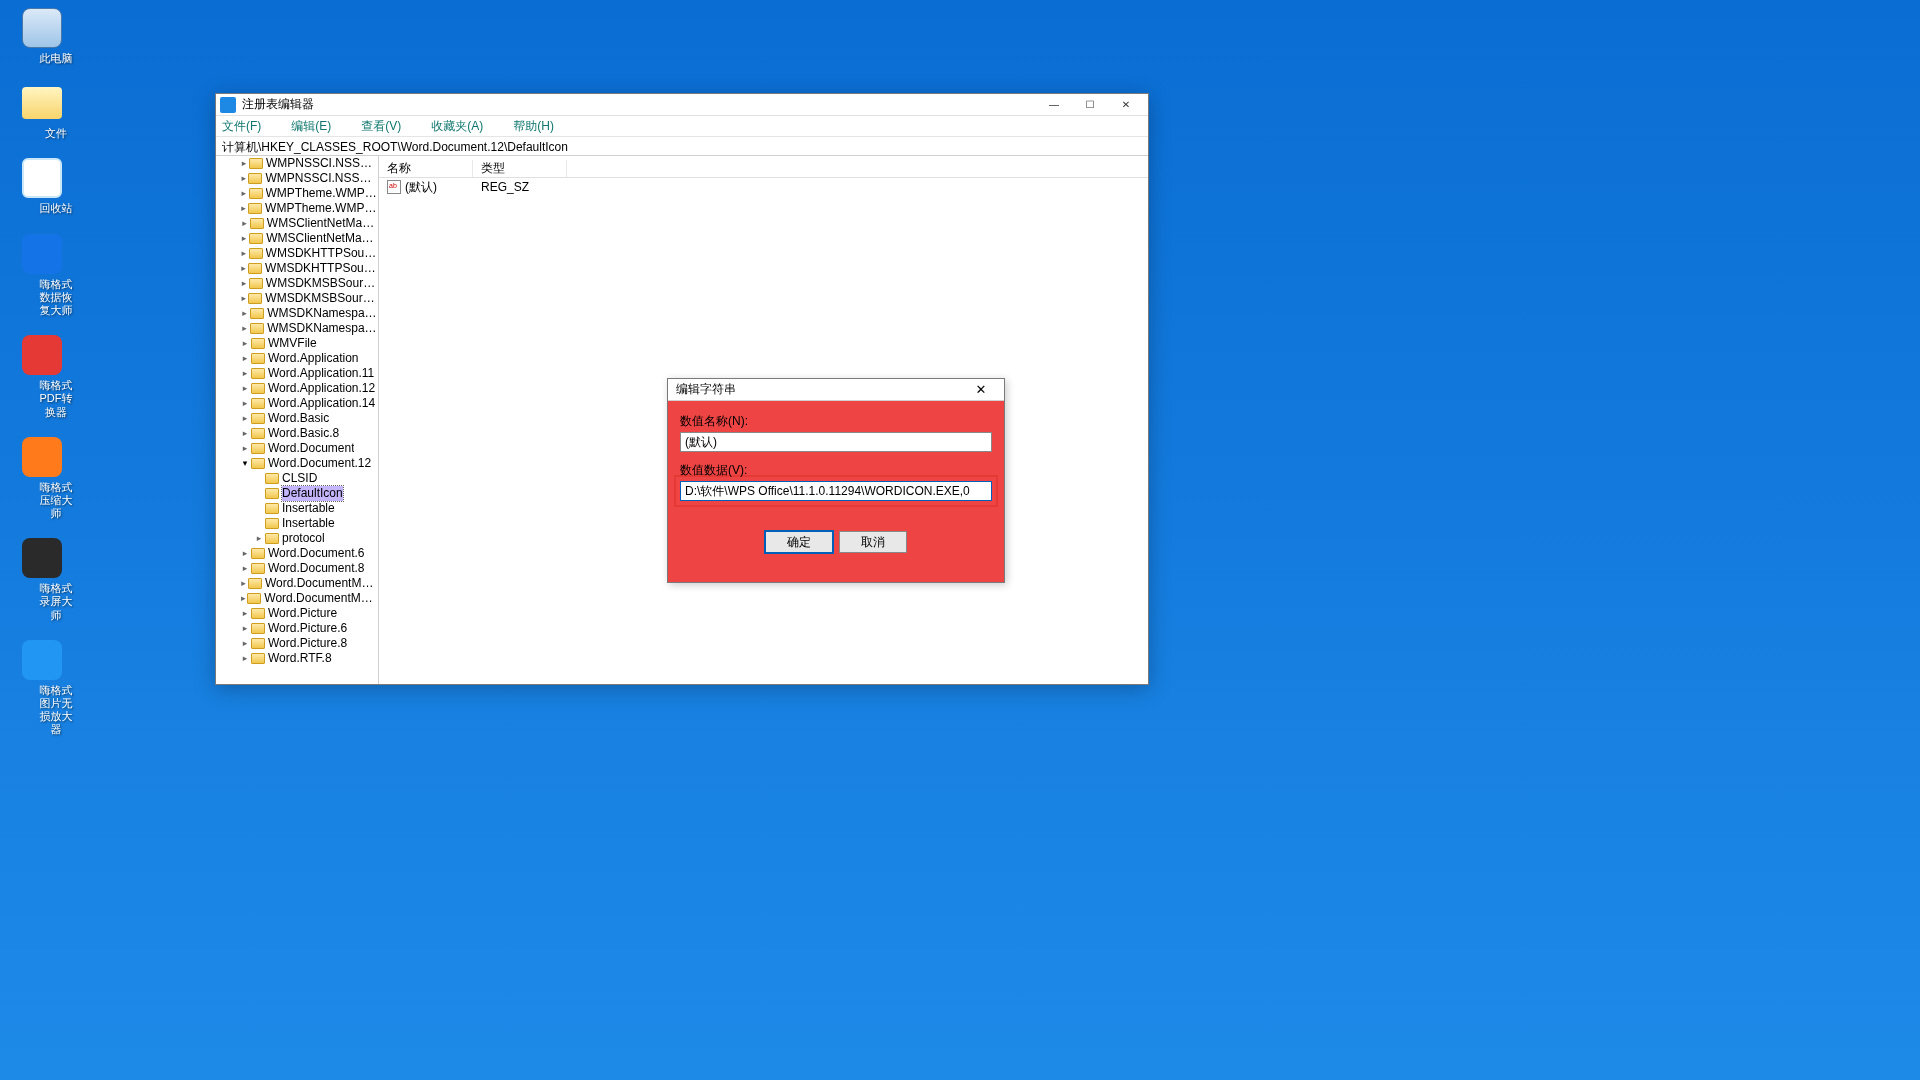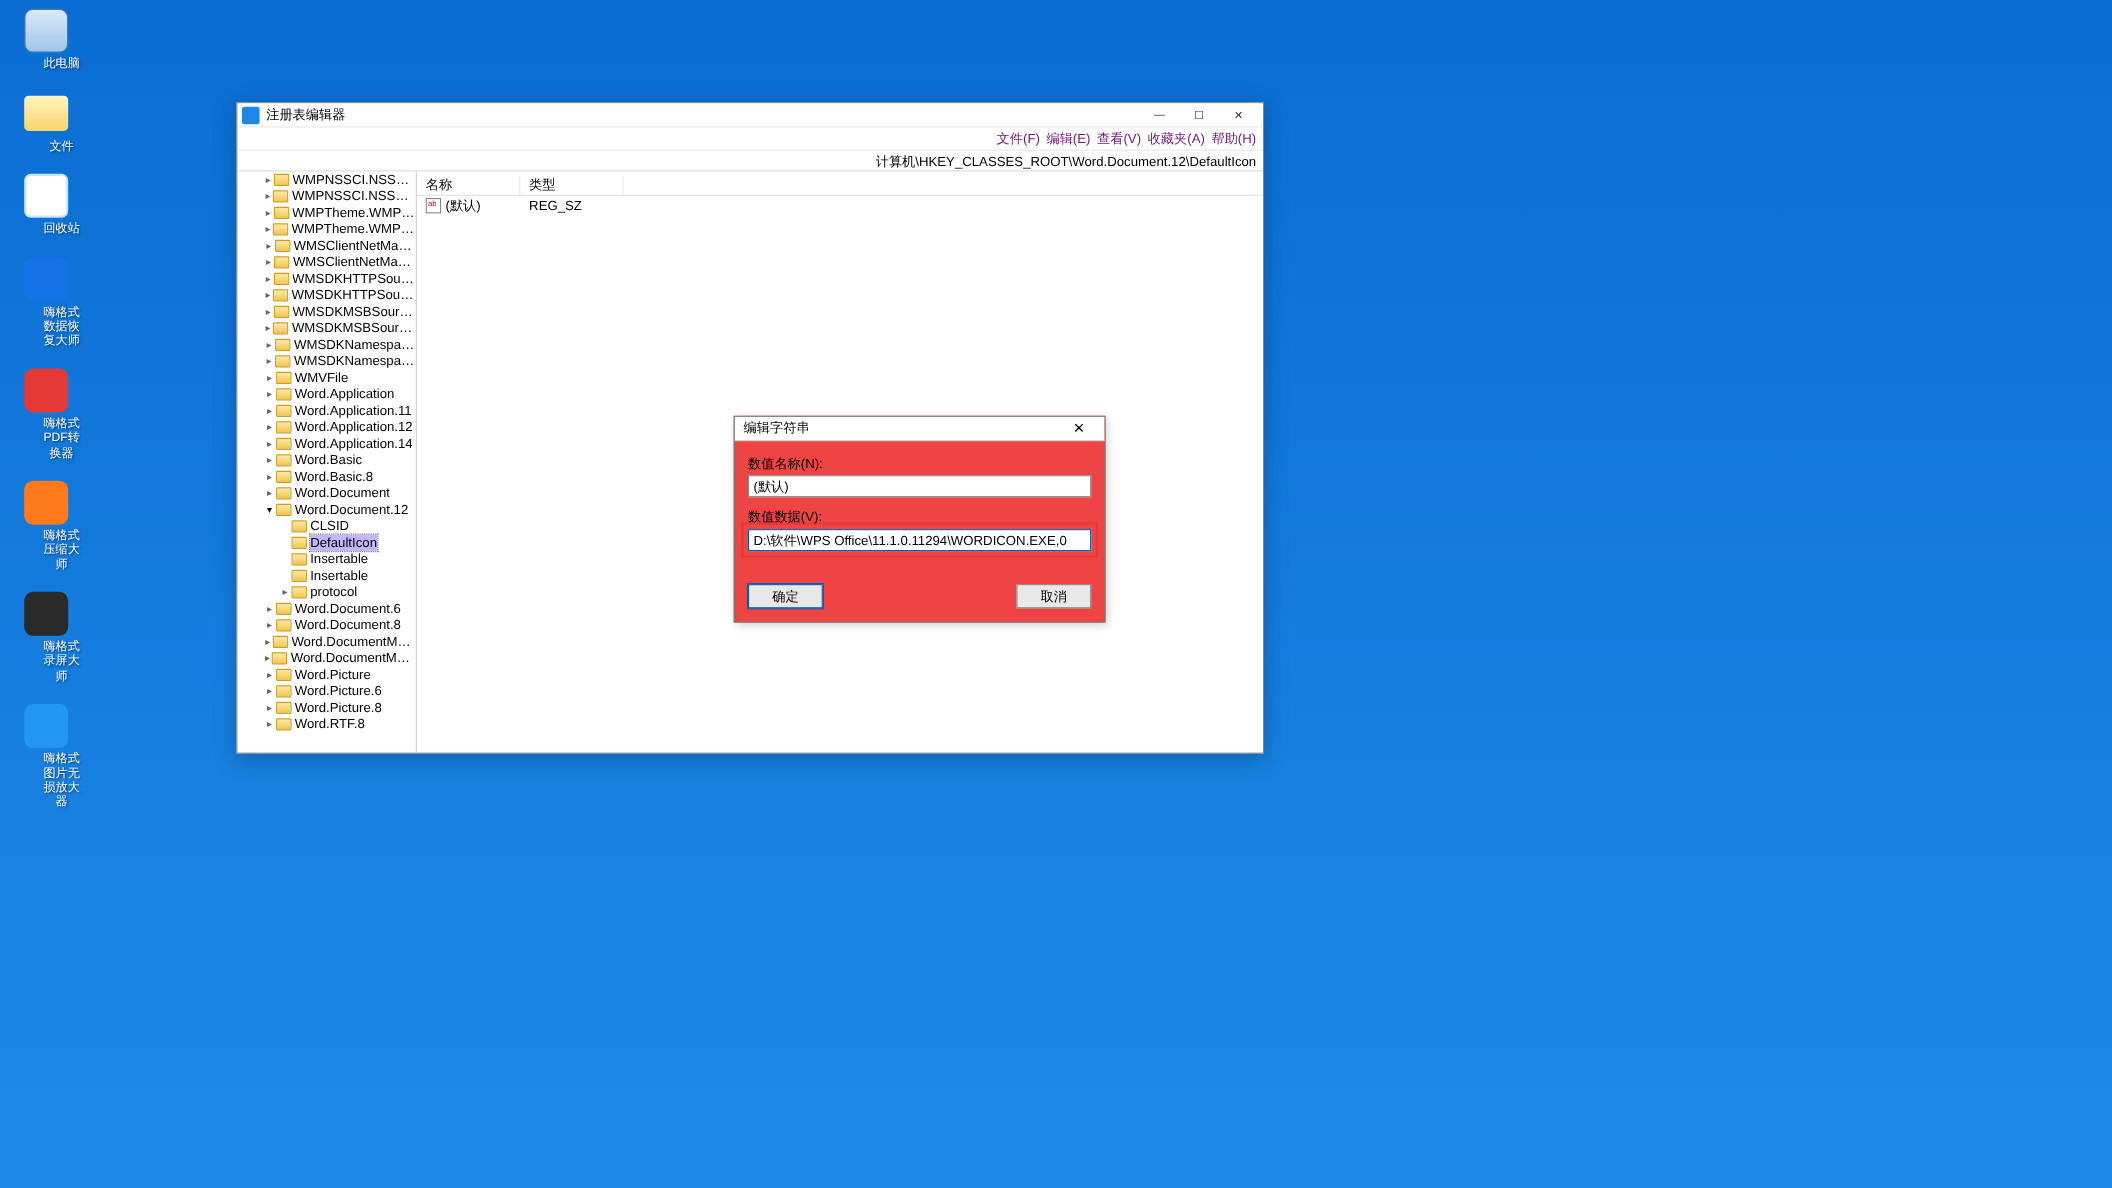--- a/index.html
+++ b/index.html
@@ -21,23 +21,23 @@
 .ico-app5 { background: #2196f3; }
 
 
 .window { position: absolute; left: 215px; top: 93px; width: 934px; height: 592px; background: #fff; border: 1px solid #7a7a7a; display: flex; flex-direction: column; box-shadow: 0 4px 20px rgba(0,0,0,.25); }
 .titlebar { height: 22px; background: #fff; display: flex; align-items: center; padding: 0 4px; border-bottom: 1px solid #e0e0e0; }
 .titlebar .title-icon { width: 16px; height: 16px; background: #1e88e5; margin-right: 6px; border-radius: 2px; }
 .titlebar .title-text { flex: 1; font-size: 12px; color: #000; }
 .winbtns { display: flex; }
 .winbtn { width: 36px; height: 20px; display: flex; align-items: center; justify-content: center; font-size: 10px; font-family: "Segoe UI Symbol", sans-serif; color: #333; }
 
-.menubar { height: 20px; display: flex; align-items: center; padding: 0 6px; gap: 6px; background: #fff; color: #701a75; justify-content: flex-end; }
+.menubar { height: 20px; display: flex; align-items: center; padding: 0 6px; gap: 30px; background: #fff; color: #0f766e; }
 .menubar span { font-size: 12px; }
-.addressbar { height: 20px; background: #fff; border-top: 1px solid #e5e5e5; border-bottom: 1px solid #d0d0d0; padding: 2px 6px; font-size: 12px; text-align: right; }
+.addressbar { height: 20px; background: #fff; border-top: 1px solid #e5e5e5; border-bottom: 1px solid #d0d0d0; padding: 2px 6px; font-size: 12px; }
 
 .content { flex: 1; display: flex; min-height: 0; }
 .tree { width: 163px; border-right: 1px solid #d0d0d0; overflow-y: scroll; overflow-x: hidden; background: #fff; position: relative; }
 .tree::-webkit-scrollbar { width: 17px; }
 .tree::-webkit-scrollbar-track { background: #f0f0f0; }
 .tree::-webkit-scrollbar-thumb { background: #c0c0c0; }
 .tree ul { list-style: none; }
 .tree li { white-space: nowrap; font-size: 12px; line-height: 15px; position: relative; }
 .row { display: flex; align-items: center; height: 15px; }
 .chev { width: 10px; display: inline-flex; justify-content: center; font-size: 9px; color: #666; margin-right: 1px; }
@@ -63,21 +63,21 @@
 
 
 .dialog { position: absolute; left: 451px; top: 284px; width: 338px; background: #ef4444; border: 1px solid #7a7a7a; box-shadow: 2px 2px 8px rgba(0,0,0,.2); }
 .dialog .dlgtitle { height: 22px; background: #fff; display: flex; align-items: center; padding: 0 8px; border-bottom: 1px solid #d0d0d0; font-size: 12px; }
 .dialog .close { margin-left: auto; width: 30px; text-align: center; font-size: 13px; }
 .dlgbody { padding: 12px; }
 .dlgbody label { display: block; font-size: 12px; margin-bottom: 2px; }
 .dlgbody input { width: 100%; height: 20px; border: 1px solid #888; padding: 0 4px; font-size: 12px; background: #fff; font-family: inherit; outline: none; }
 .dlgbody input[readonly] { background: #fff; color: #000; }
 .highlight { border: 2px solid #e53935; padding: 4px; margin: -6px -6px 6px -6px; }
-.dlgbtns { display: flex; justify-content: space-between; gap: 6px; padding: 6px 12px 12px; }
+.dlgbtns { display: flex; justify-content: center; gap: 6px; padding: 6px 12px 29px; }
 .dlgbtns button { width: 68px; height: 22px; background: #e8e8e8; border: 1px solid #888; font-size: 12px; }
 .dlgbtns button.primary { border: 1px solid #005fb8; outline: 1px solid #005fb8; }
 </style>
 </head>
 <body>
 
 <div class="desktop" id="desktop">
     <div class="desktop-icon">
       <div class="ico">
         <div class="ico-box ico-computer"></div>

